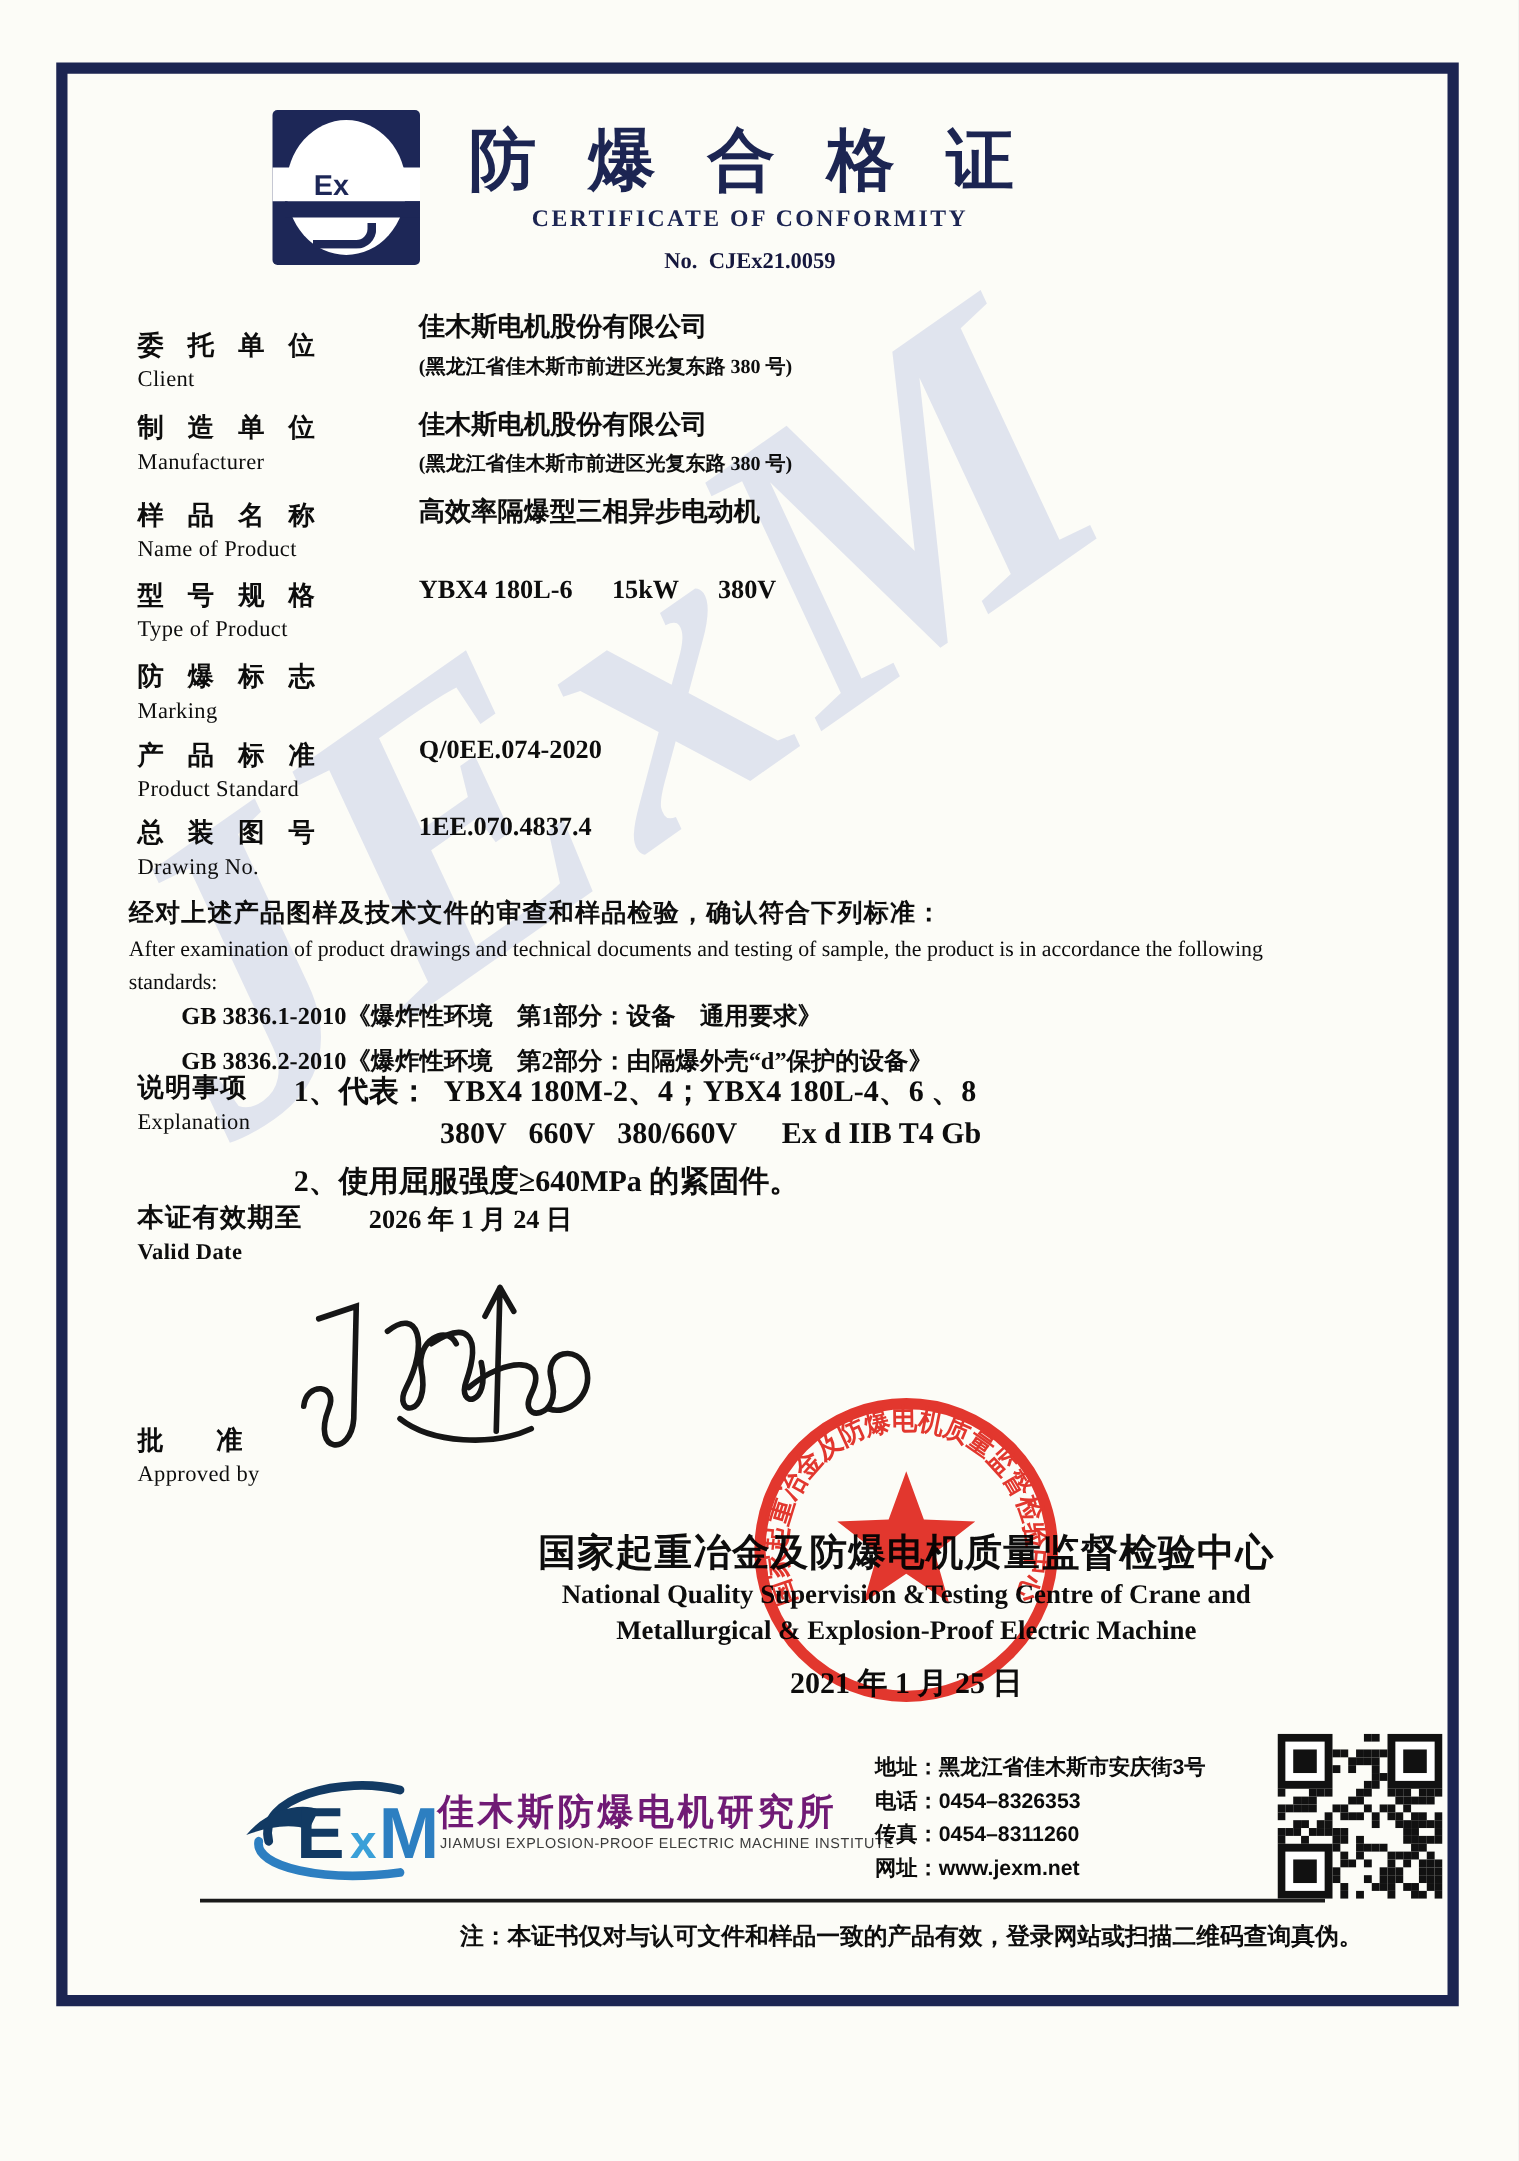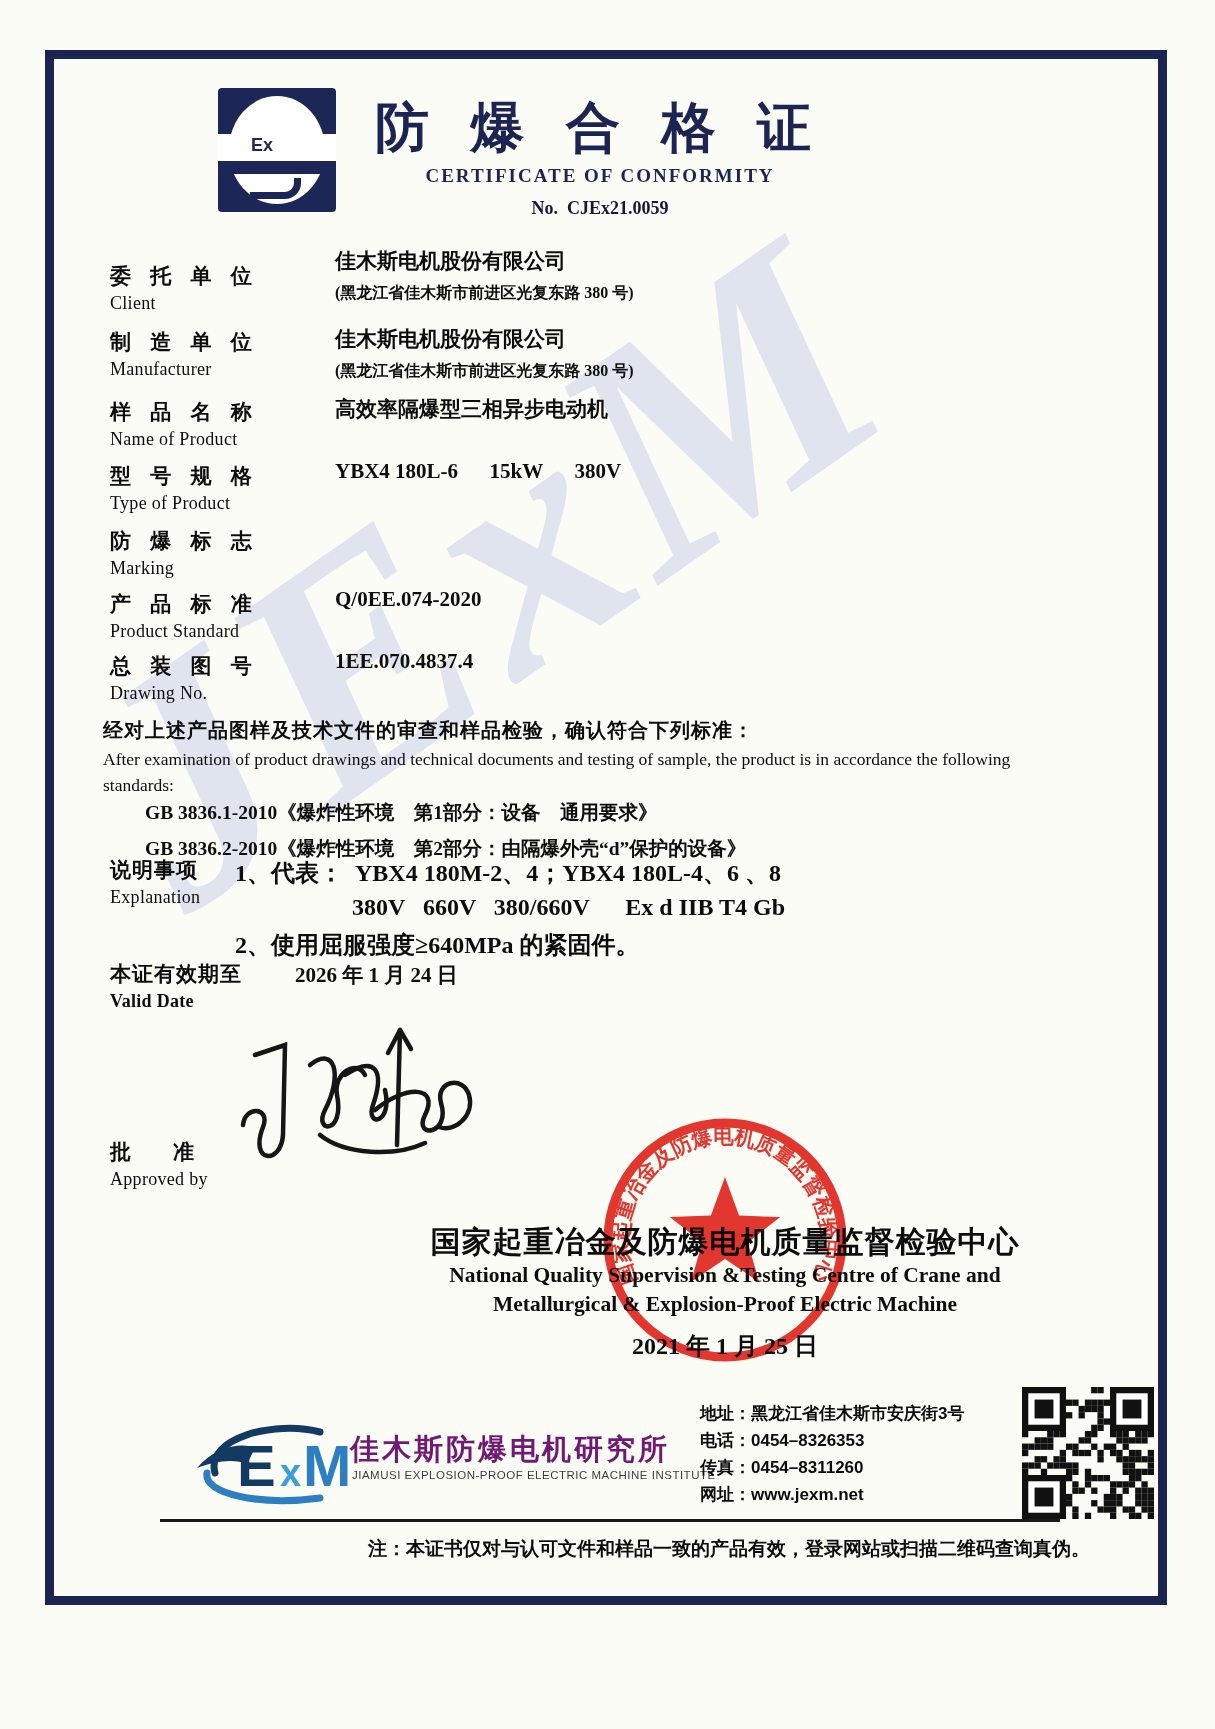--- a/index.html
+++ b/index.html
@@ -14,21 +14,21 @@
              transform:rotate(-35deg);z-index:0;pointer-events:none;
              font-family:"Liberation Serif",serif;letter-spacing:10px;}
 
   
   .cert-logo{position:absolute;left:218px;top:88px;width:118px;height:124px;background:#1d2757;border-radius:4px;z-index:2;}
   .cert-logo .disc{position:absolute;left:11px;top:8px;width:96px;height:108px;background:#fff;border-radius:50%;}
   .cert-logo .band-white{position:absolute;left:0;top:46px;width:118px;height:27px;background:#fff;}
   .cert-logo .band-navy{position:absolute;left:10px;top:73px;width:108px;height:13px;background:#1d2757;}
   .cert-logo .hook{position:absolute;left:32px;top:90px;width:44px;height:14px;
                    border-bottom:7px solid #1d2757;border-right:7px solid #1d2757;border-bottom-right-radius:16px;}
-  .cert-logo .ex{position:absolute;left:33px;top:47px;font-size:18px;font-weight:bold;color:#1d2757;
+  .cert-logo .ex{position:absolute;left:33px;top:47px;font-size:23px;font-weight:bold;color:#1d2757;
                  font-family:"Liberation Sans",sans-serif;}
   .title{position:absolute;left:345px;top:92px;width:510px;text-align:center;font-size:54px;font-weight:bold;
          color:#1c2552;letter-spacing:14px;z-index:1;}
   .subtitle{position:absolute;left:345px;top:165px;width:510px;text-align:center;font-size:19px;font-weight:bold;
             color:#1c2552;letter-spacing:2px;}
   .certno{position:absolute;left:345px;top:198px;width:510px;text-align:center;font-size:18px;font-weight:bold;
           color:#15173d;white-space:pre;}
 
   
   .flabel-cn{font-size:21px;font-weight:bold;letter-spacing:7px;}

